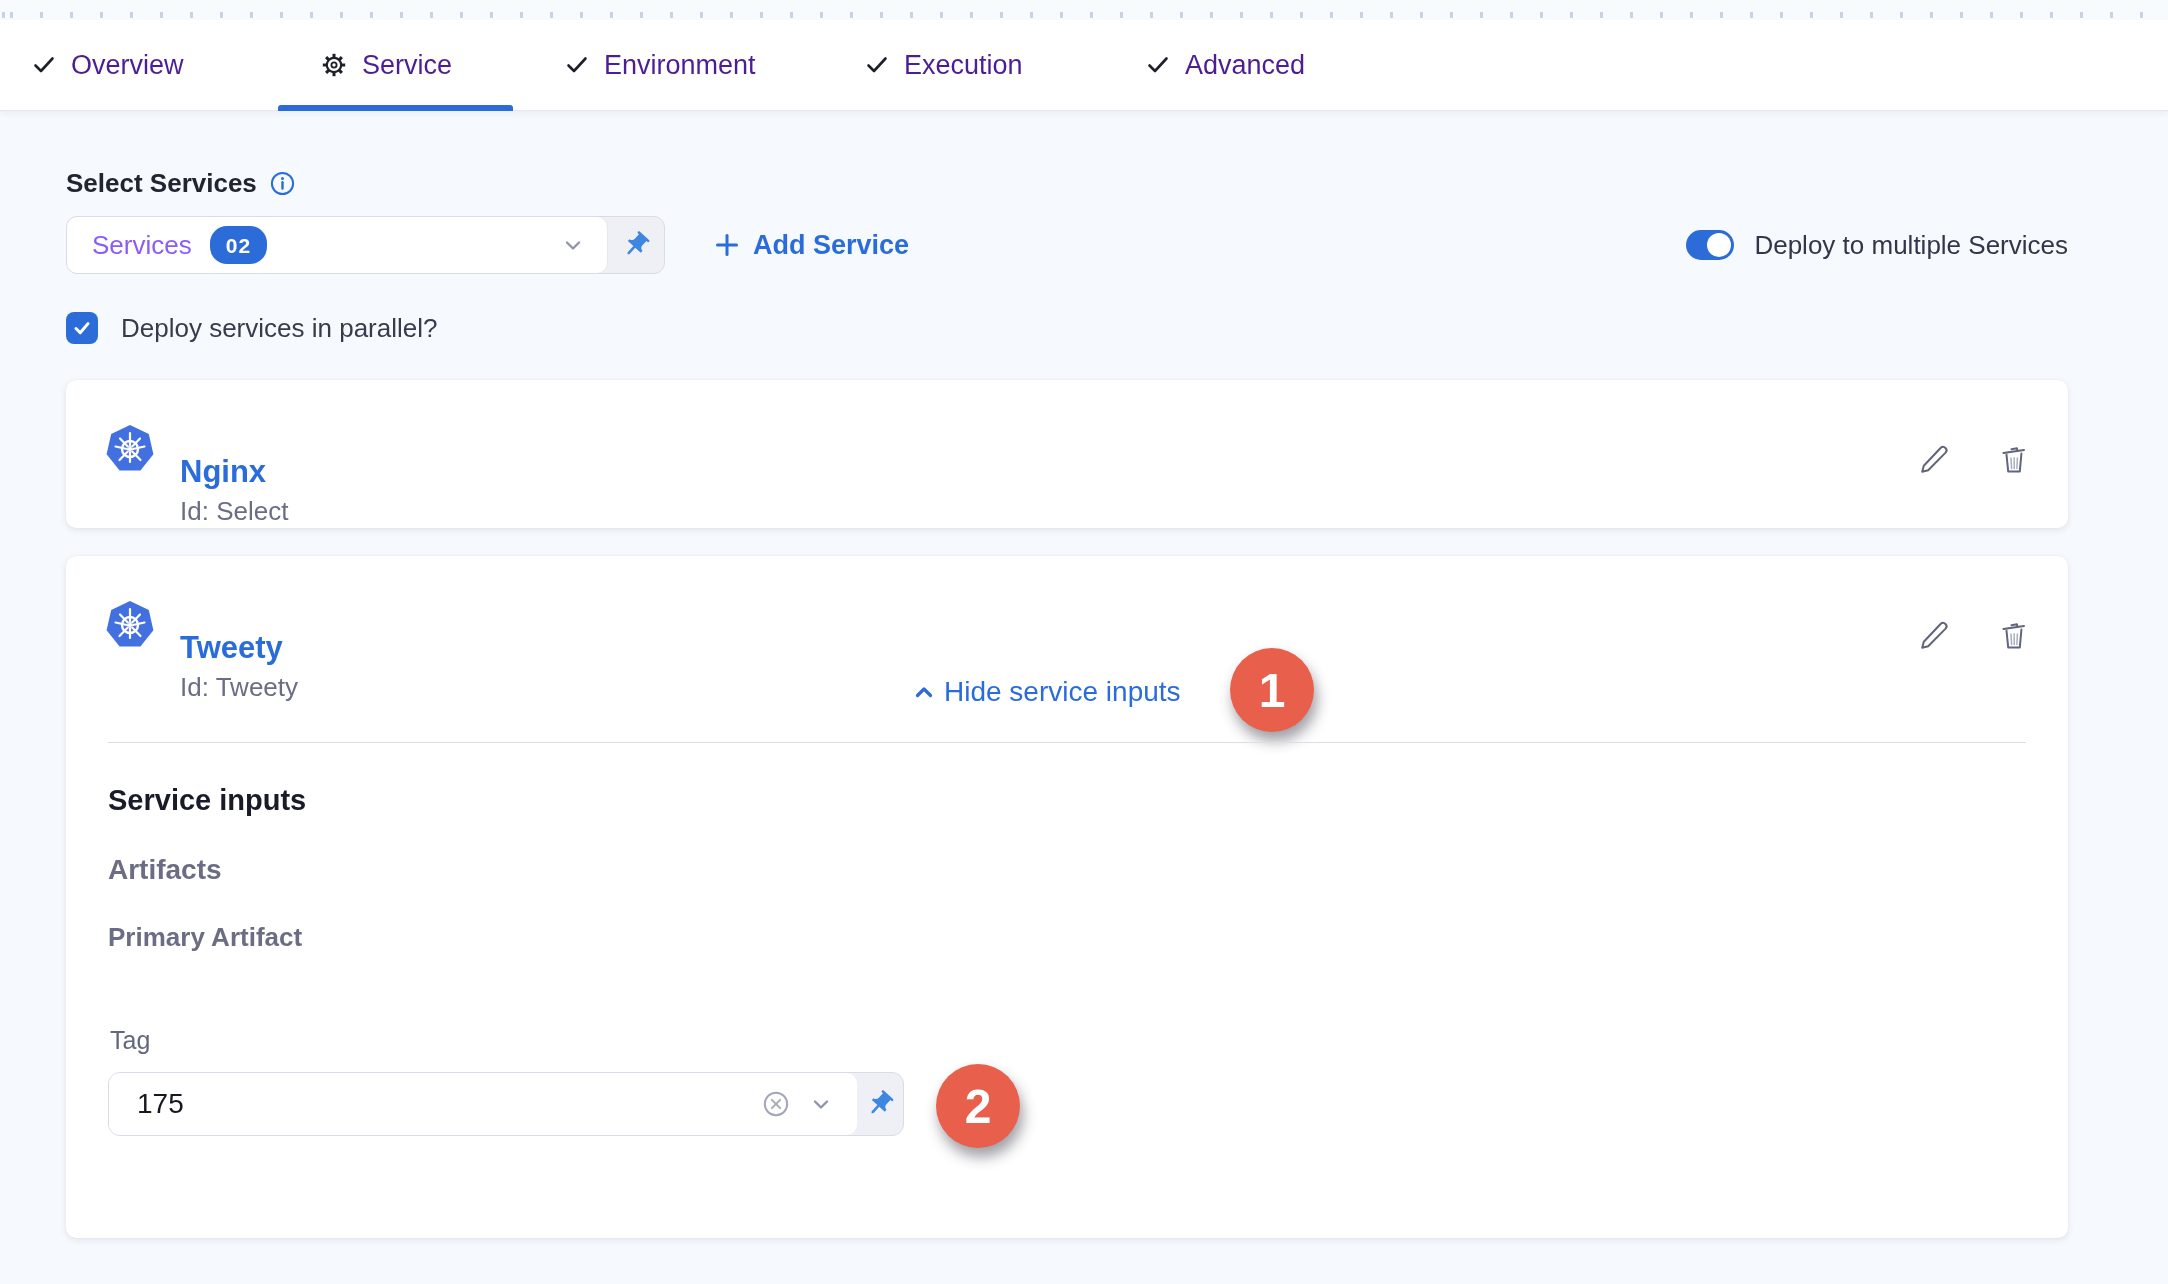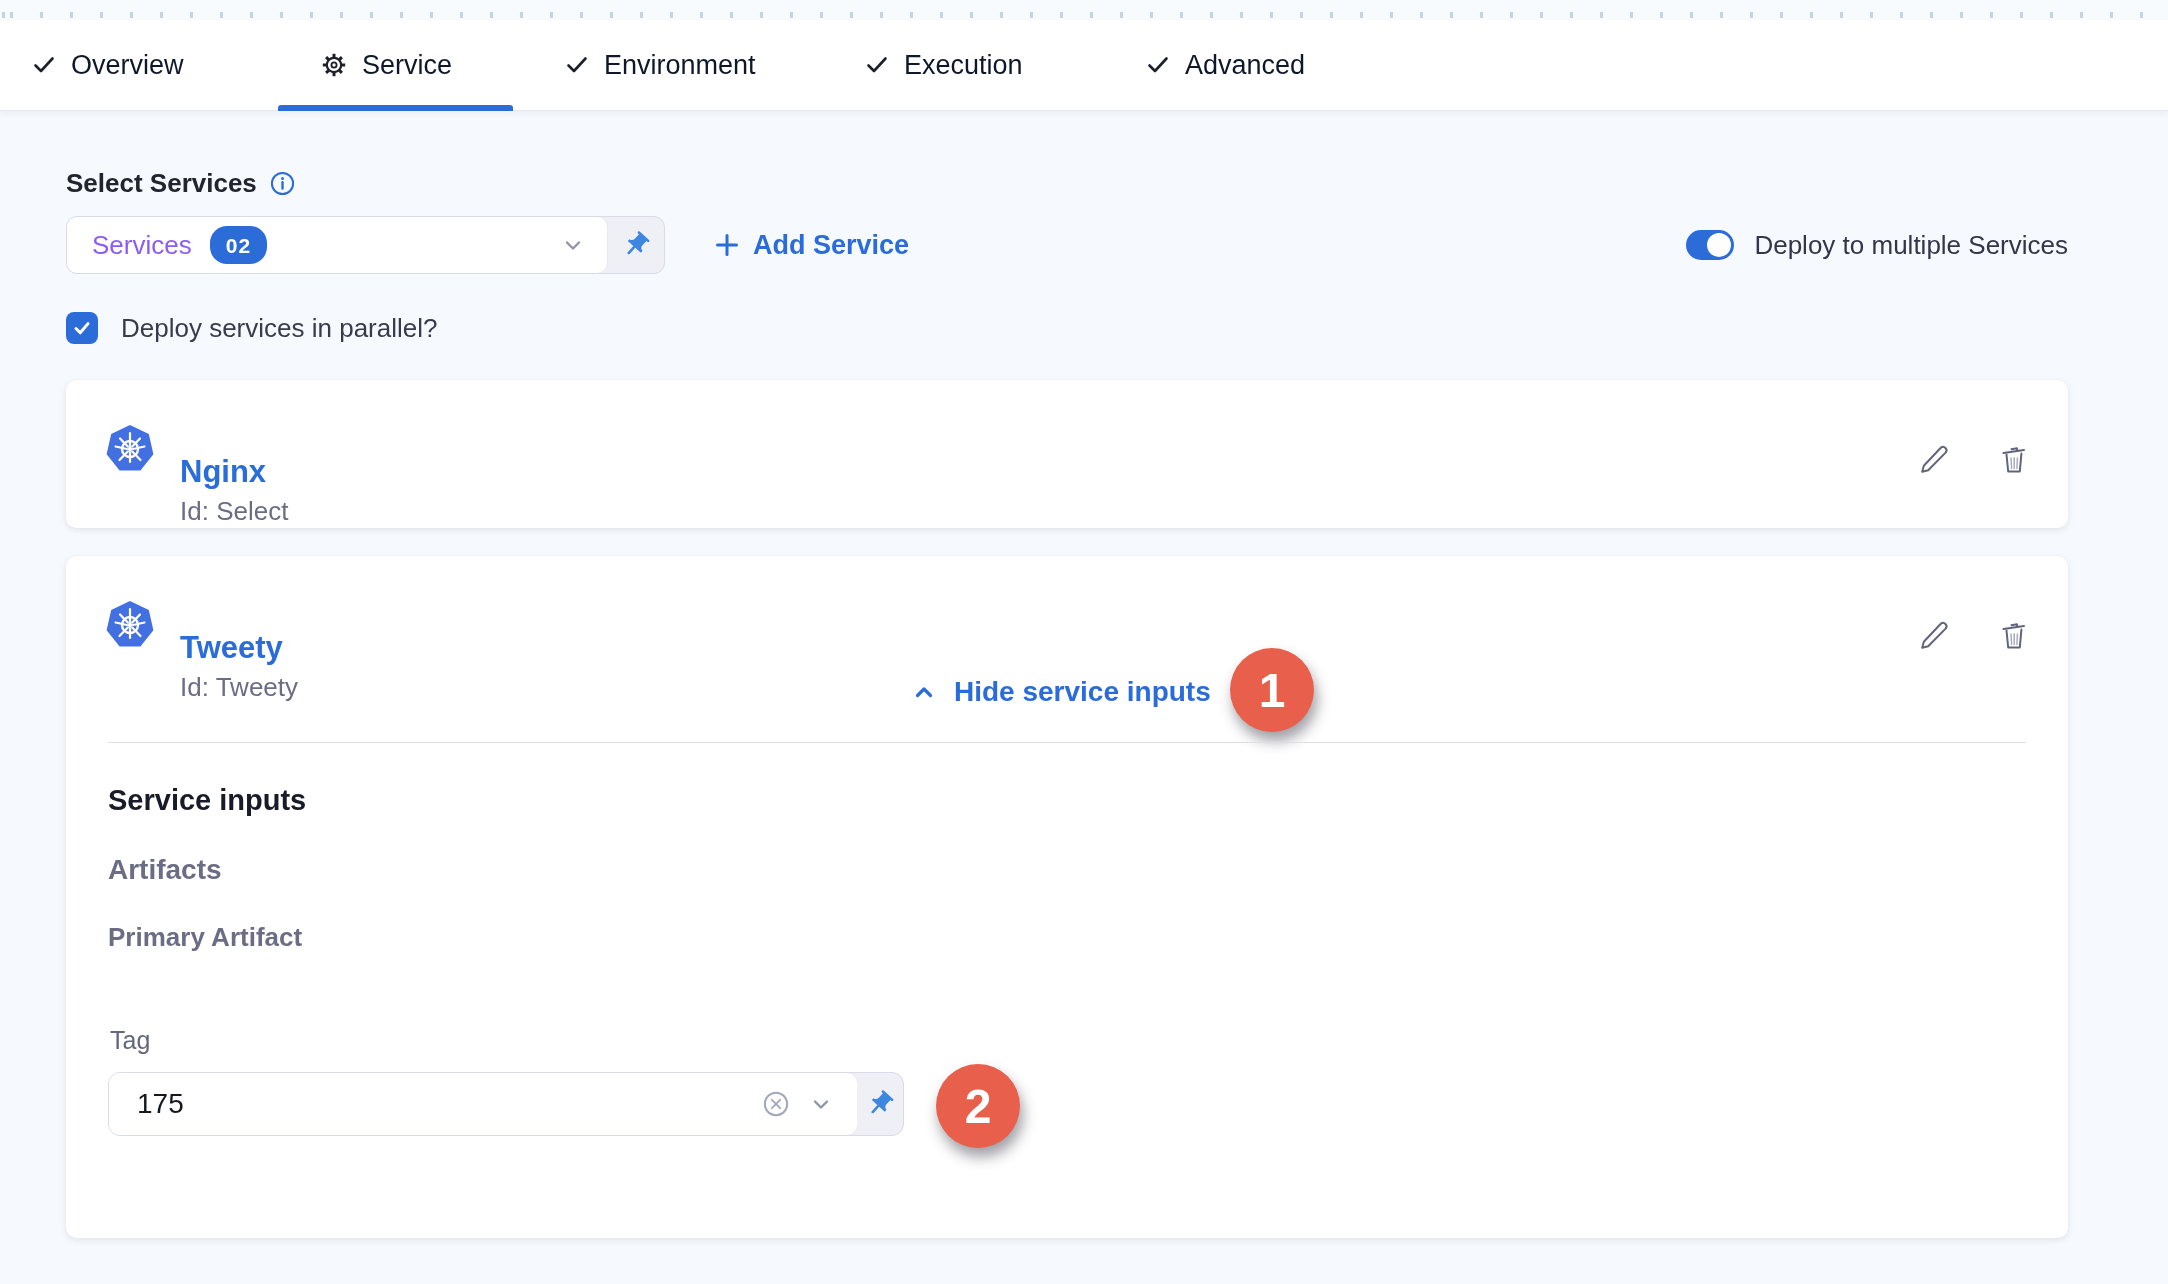--- a/index.html
+++ b/index.html
@@ -23,21 +23,21 @@
   
   .tabbar {
     position: absolute; top: 20px; left: 0; right: 0; height: 91px;
     background: #ffffff;
     border-bottom: 1px solid #e7e8ee;
     box-shadow: 0 3px 6px rgba(40,41,61,0.05);
   }
   .tab {
     position: absolute; top: 0; height: 90px;
     display: flex; align-items: center; gap: 14px;
-    font-size: 27px; font-weight: 500; color: #0f172a; cursor: pointer; white-space: nowrap;
+    font-size: 27px; font-weight: 500; color: #4c1d95; cursor: pointer; white-space: nowrap;
   }
   .tab-underline {
     position: absolute; bottom: -1px; left: 278px; width: 235px; height: 6px;
     background: #2b6cd8; border-radius: 3px 3px 0 0;
   }
   .ticon { display: inline-flex; }
 
   
   .label-row {
     position: absolute; left: 66px; top: 168px;
@@ -108,22 +108,22 @@
   .svc-head { position: absolute; left: 40px; top: 44px; display: flex; gap: 26px; }
   .svc-text { display: flex; flex-direction: column; justify-content: center; margin-top: 30px; }
   .svc-name { font-size: 31px; font-weight: 600; color: #2a6cd9; cursor: pointer; line-height: 1.15; }
   .svc-id { font-size: 26px; color: #6b6d85; margin-top: 6px; }
   .svc-actions { position: absolute; right: 36px; top: 62px; display: flex; gap: 44px; }
   .icon-btn { background: none; border: none; cursor: pointer; display: inline-flex; padding: 0; }
 
   
   .hide-link {
     position: absolute; left: 846px; top: 120px;
-    display: flex; align-items: center; gap: 18px;
-    color: #2a6cd9; font-size: 28px; font-weight: 700; cursor: pointer; white-space: nowrap;
+    display: flex; align-items: center; gap: 8px;
+    color: #2a6cd9; font-size: 28px; font-weight: 400; cursor: pointer; white-space: nowrap;
   }
   .annot {
     position: absolute; width: 84px; height: 84px; border-radius: 50%;
     background: #e8604c; color: #ffffff;
     display: flex; align-items: center; justify-content: center;
     font-size: 48px; font-weight: 600;
     box-shadow: 3px 9px 14px rgba(40,40,55,0.45);
   }
   .annot-1 { left: 1164px; top: 92px; }
   .annot-2 { left: 870px; top: 508px; }

